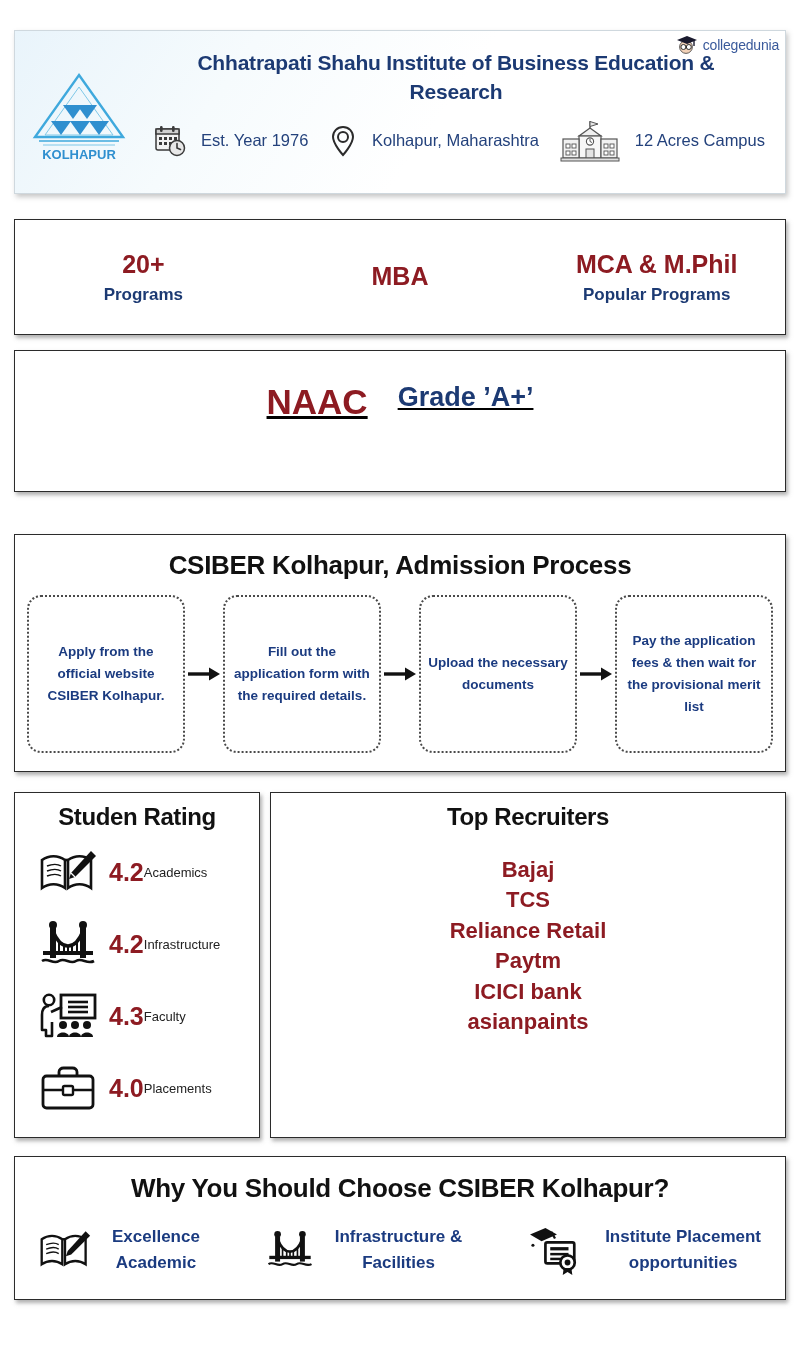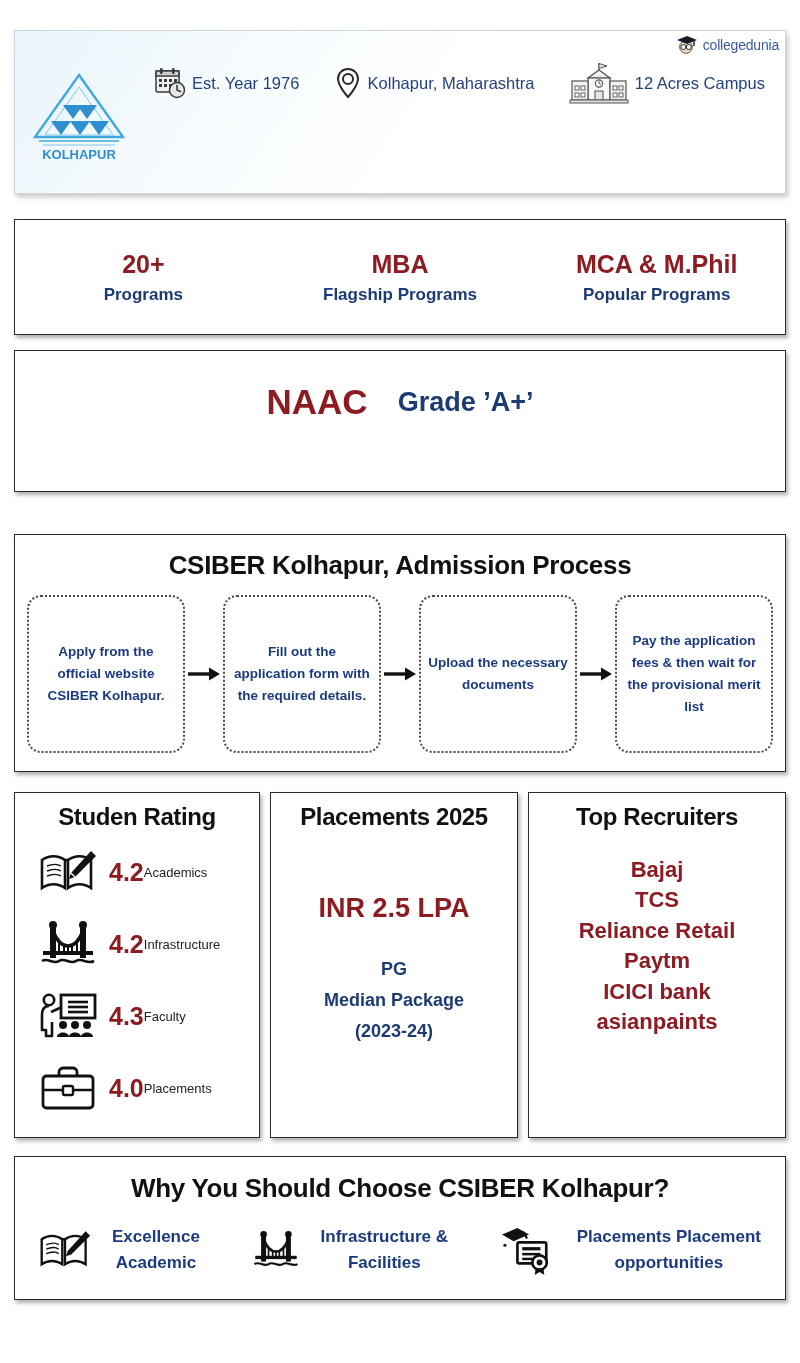--- a/index.html
+++ b/index.html
@@ -66,21 +66,21 @@
   .meta-row {
     display: flex;
     align-items: center;
     justify-content: space-between;
     width: 100%;
     margin-top: 12px;
     padding: 0 4px 0 10px;
     gap: 6px;
   }
 
-  .meta-item { display: flex; align-items: center; gap: 5px; }
+  .meta-item { display: flex; align-items: center; gap: 14px; }
   .meta-item .mtext {
     color: #24427c;
     font-size: 16.5px;
     white-space: nowrap;
   }
 
   .watermark {
     position: absolute;
     top: 3px;
     right: 6px;
@@ -120,21 +120,21 @@
 
   
   .naac {
     margin-top: 15px;
     height: 142px;
     display: flex;
     align-items: center;
     justify-content: center;
     padding-bottom: 38px;
   }
-  .naac-inner { display: flex; align-items: center; gap: 30px; }
+  .naac-inner { display: flex; align-items: flex-start; gap: 30px; text-decoration: underline; }
   .naac-key { color: #8d1b22; font-size: 35px; font-weight: bold; }
   .naac-val { color: #1c3a73; font-size: 27px; font-weight: bold; }
 
   
   .admission {
     margin-top: 42px;
     padding: 15px 12px 18px 12px;
   }
   .adm-title {
     text-align: center;
@@ -277,20 +277,21 @@
         <polygon points="24,60 44,60 34,74" fill="#2f8fcf"></polygon>
         <polygon points="43,60 63,60 53,74" fill="#2f8fcf"></polygon>
         <polygon points="62,60 82,60 72,74" fill="#2f8fcf"></polygon>
         <line x1="12" y1="80" x2="92" y2="80" stroke="#3fa9dd" stroke-width="1.6"></line>
         <line x1="16" y1="84" x2="88" y2="84" stroke="#7fc8e8" stroke-width="1"></line>
         <text x="52" y="98" font-family="'Liberation Sans', sans-serif" font-size="13" font-weight="bold" fill="#2f8fcf" text-anchor="middle">KOLHAPUR</text>
       </svg>
     </div>
 
     <div class="header-main">
+      <div class="inst-name">Chhatrapati Shahu Institute of Business Education &amp; Research</div>
 
       <div class="meta-row">
 
         <div class="meta-item">
           <svg width="34" height="34" viewBox="0 0 34 34">
             <rect x="3" y="5" width="23" height="21" rx="2" fill="#f2f2f2" stroke="#3a3a3a" stroke-width="1.5"></rect>
             <rect x="3" y="5" width="23" height="5" fill="#cfcfcf" stroke="#3a3a3a" stroke-width="1.5"></rect>
             <rect x="7" y="2" width="2.6" height="6" rx="1.2" fill="#3a3a3a"></rect>
             <rect x="19" y="2" width="2.6" height="6" rx="1.2" fill="#3a3a3a"></rect>
             <g fill="#3a3a3a">
@@ -358,21 +359,20 @@
     </div>
   </div>
 
   <div class="card programs">
     <div class="prog-cell">
       <div class="prog-value">20+</div>
       <div class="prog-label">Programs</div>
     </div>
     <div class="prog-cell">
       <div class="prog-value">MBA</div>
-      <div class="prog-label">Flagship Programs</div>
     </div>
     <div class="prog-cell">
       <div class="prog-value">MCA &amp; M.Phil</div>
       <div class="prog-label">Popular Programs</div>
     </div>
   </div>
 
   <div class="card naac">
     <div class="naac-inner">
       <span class="naac-key">NAAC</span>
@@ -512,31 +512,20 @@
           </span>
           <span class="rating-texts">
             <span class="rating-score">4.0</span>
             <span class="rating-label">Placements</span>
           </span>
         </div>
 
       </div>
     </div>
 
-    <div class="card tcard placement">
-      <div class="tcard-title">Placements 2025</div>
-      <div class="place-body">
-        <div class="place-pkg">INR 2.5 LPA</div>
-        <div class="place-sub">
-          <div>PG</div>
-          <div>Median Package</div>
-          <div>(2023-24)</div>
-        </div>
-      </div>
-    </div>
 
     <div class="card tcard recruiters">
       <div class="tcard-title">Top Recruiters</div>
       <div class="recruiter-list">
         <div class="recruiter">Bajaj</div>
         <div class="recruiter">TCS</div>
         <div class="recruiter">Reliance Retail</div>
         <div class="recruiter">Paytm</div>
         <div class="recruiter">ICICI bank</div>
         <div class="recruiter">asianpaints</div>
@@ -605,21 +594,21 @@
               <rect x="23" y="23" width="19" height="3.4"></rect>
               <rect x="23" y="29" width="19" height="2.6"></rect>
               <rect x="23" y="34" width="13" height="2.6"></rect>
             </g>
             <circle cx="41" cy="39" r="7.5" fill="#fff" stroke="#111" stroke-width="2.8"></circle>
             <circle cx="41" cy="39" r="3" fill="#111"></circle>
             <path d="M37 45 L36 52 L41 49 L46 52 L45 45 Z" fill="#111"></path>
           </svg>
         </span>
         <span class="why-text">
-          <span>Placements Placement</span><br>
+          <span>Institute Placement</span><br>
           <span>opportunities</span>
         </span>
       </div>
 
     </div>
   </div>
 
 </div>
 
 </body></html>

